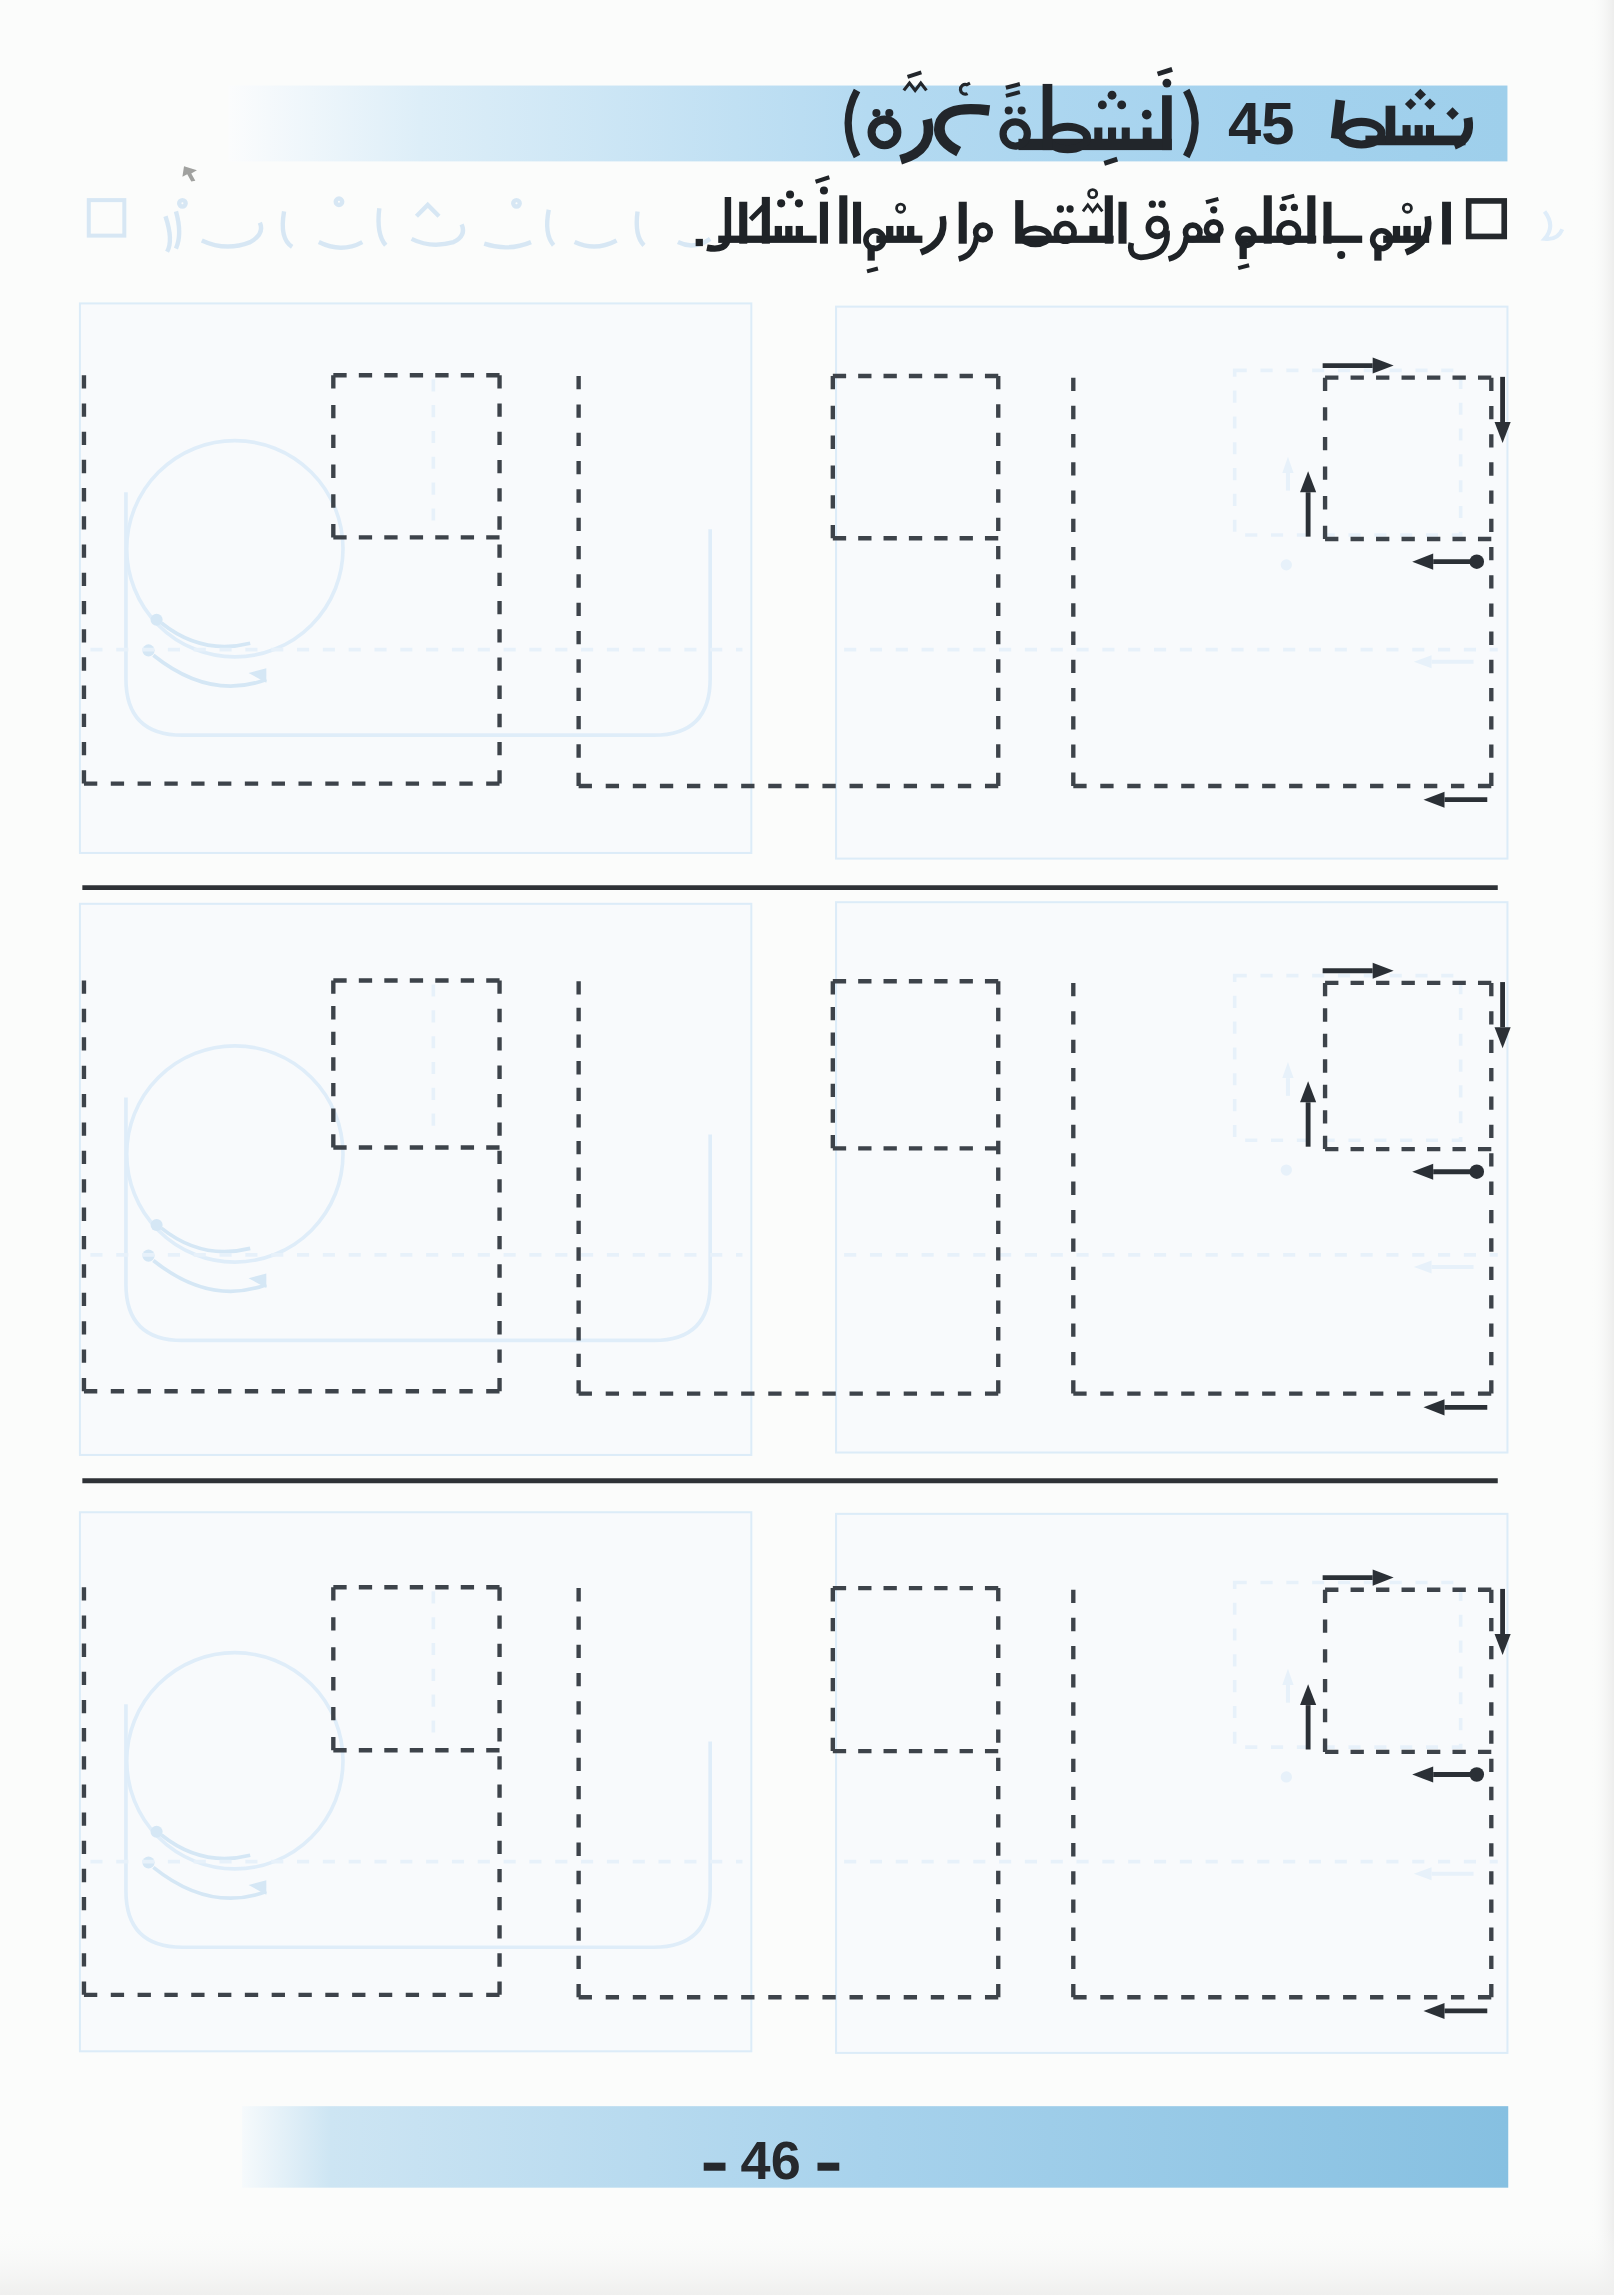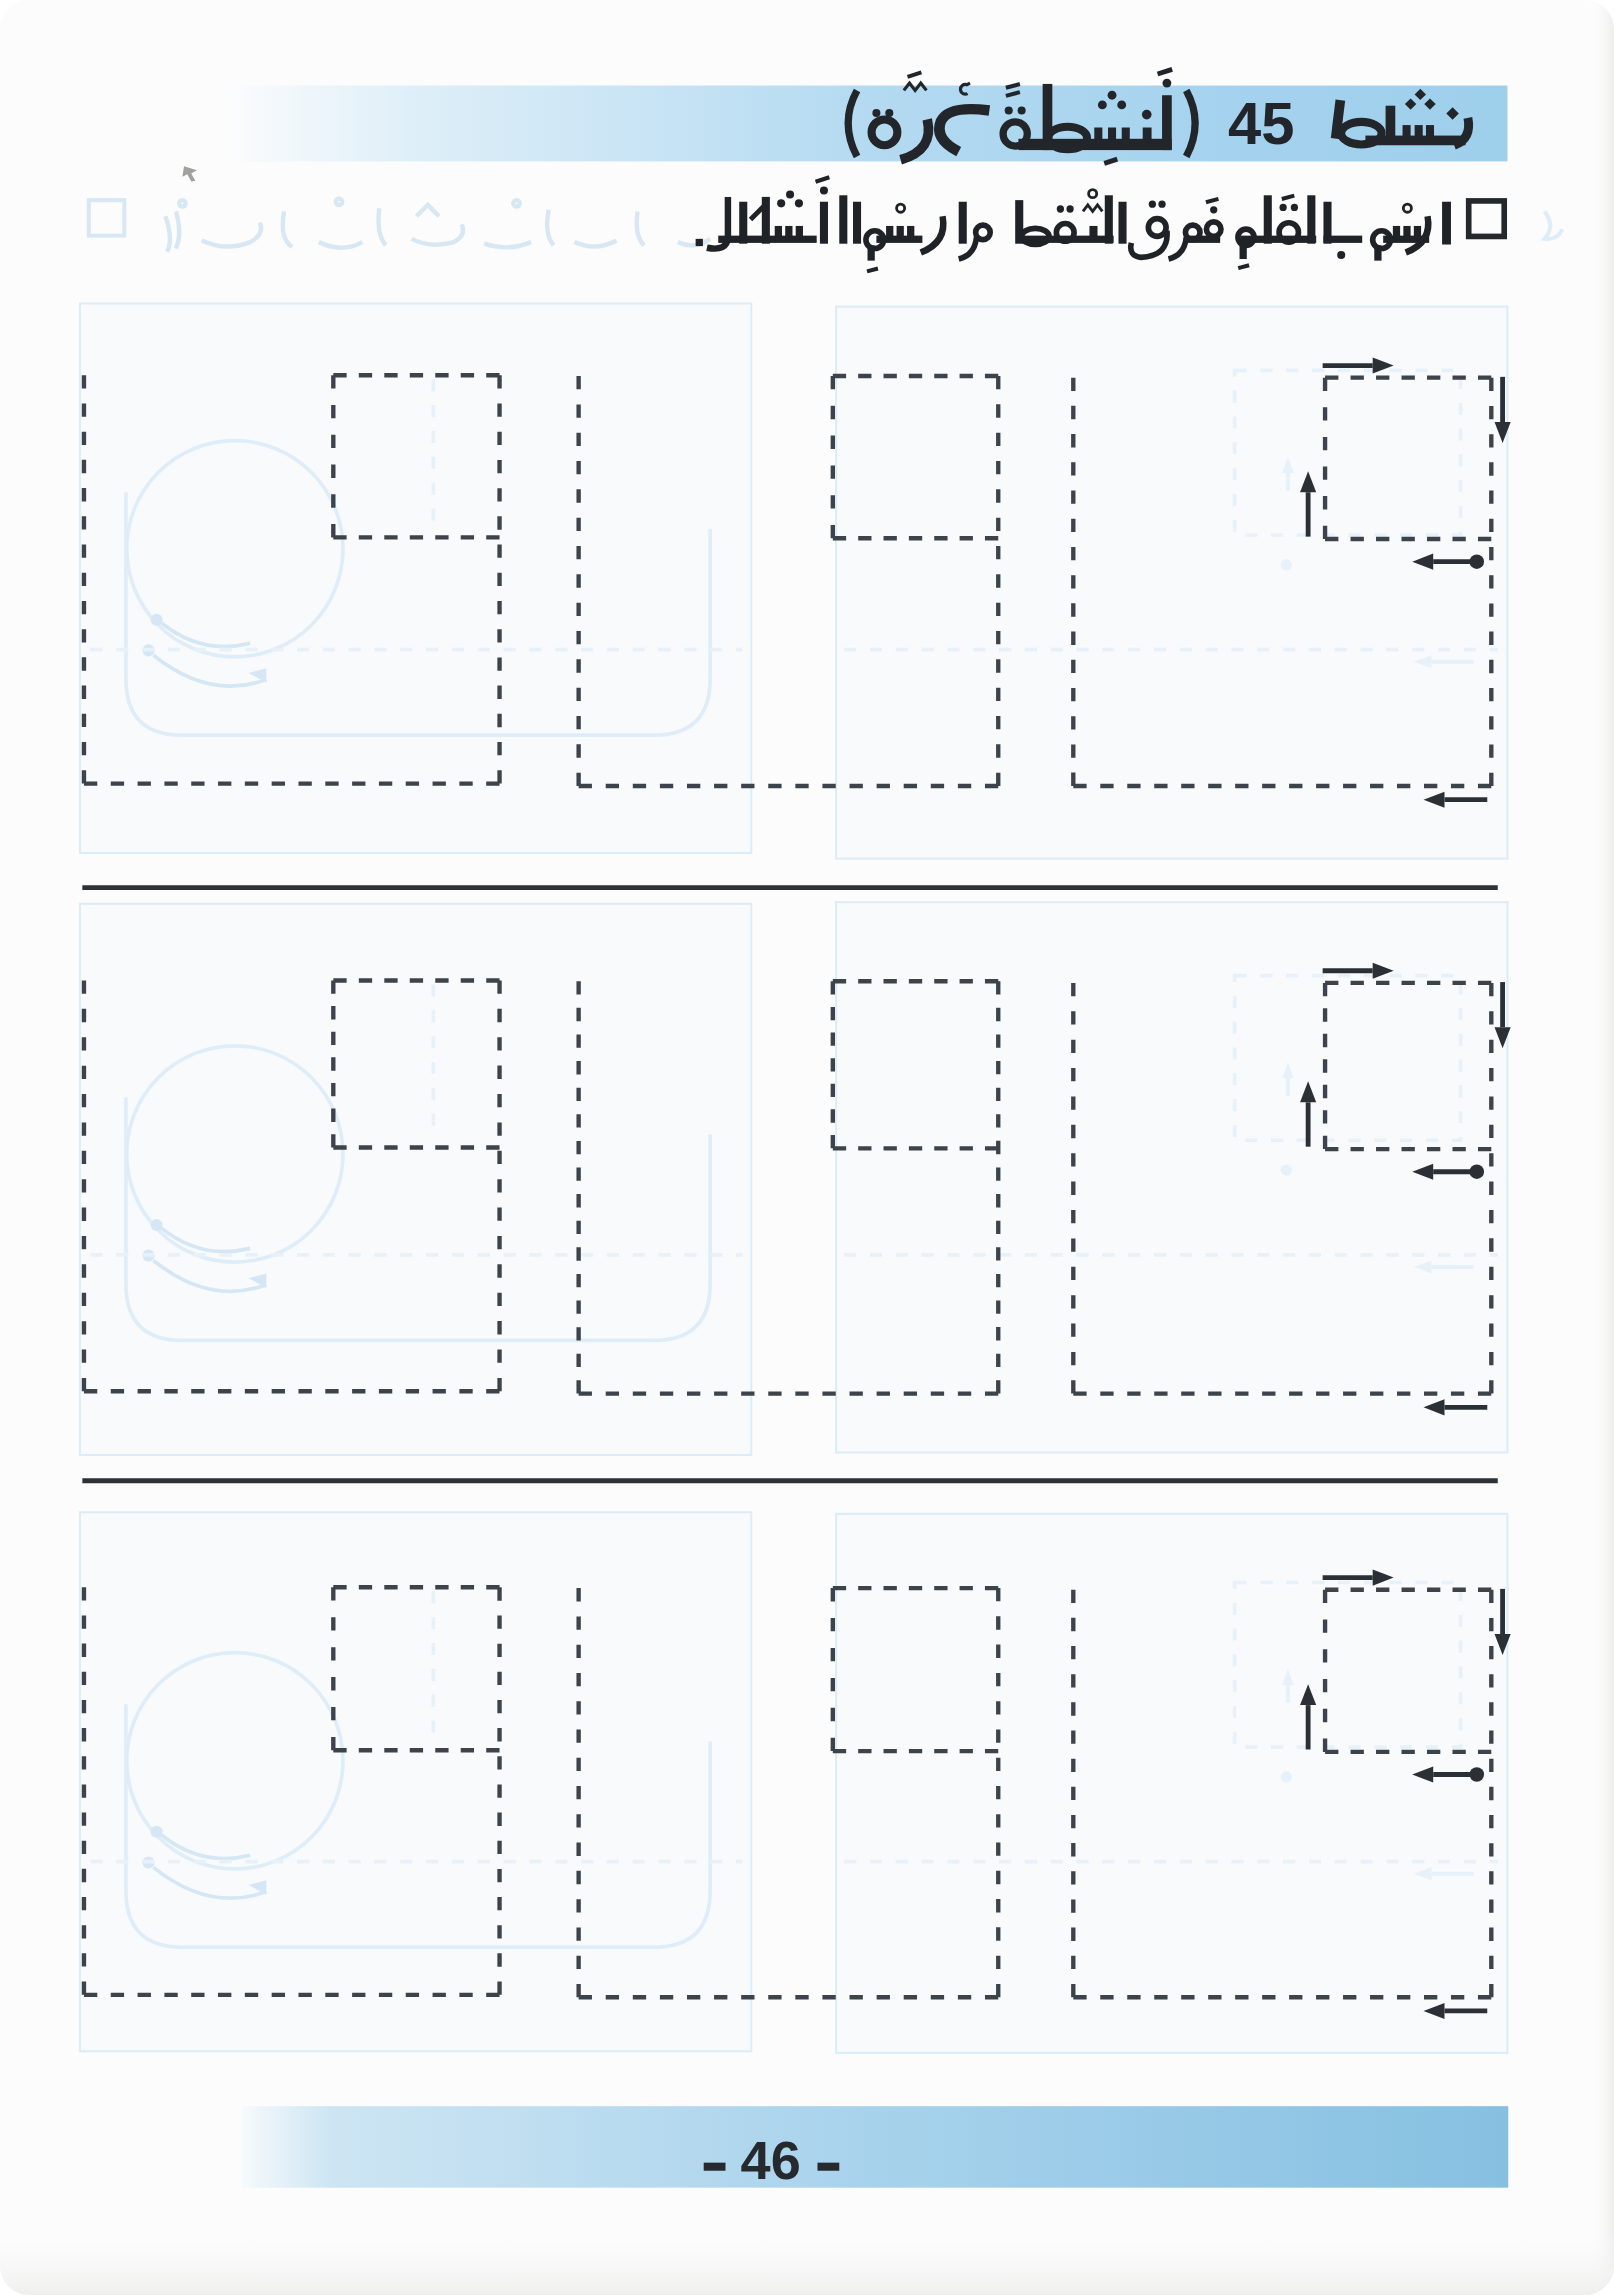--- a/index.html
+++ b/index.html
@@ -1,14 +1,14 @@
 <!DOCTYPE html>
 <html style="font-size:13px"><head><meta charset="utf-8"><style>
 html,body{margin:0;padding:0;background:#ffffff;}
-#page{position:relative;width:1614px;height:2295px;overflow:hidden;font-family:"Liberation Sans",sans-serif;border-radius:29px;}
+#page{position:relative;width:1614px;height:2295px;overflow:hidden;font-family:"Liberation Sans",sans-serif;}
 </style></head><body>
 <div id="page">
 <svg width="1614" height="2295" viewBox="0 0 2000 2844">
 <defs>
 <linearGradient id="hdr" x1="0" y1="0" x2="1" y2="0">
           <stop offset="0" stop-color="#fbfcfd"></stop>
           <stop offset="0.15" stop-color="#ddeef8"></stop>
           <stop offset="0.5" stop-color="#b4daf1"></stop>
           <stop offset="0.8" stop-color="#a4d2ee"></stop>
           <stop offset="1" stop-color="#9ecfeb"></stop>

